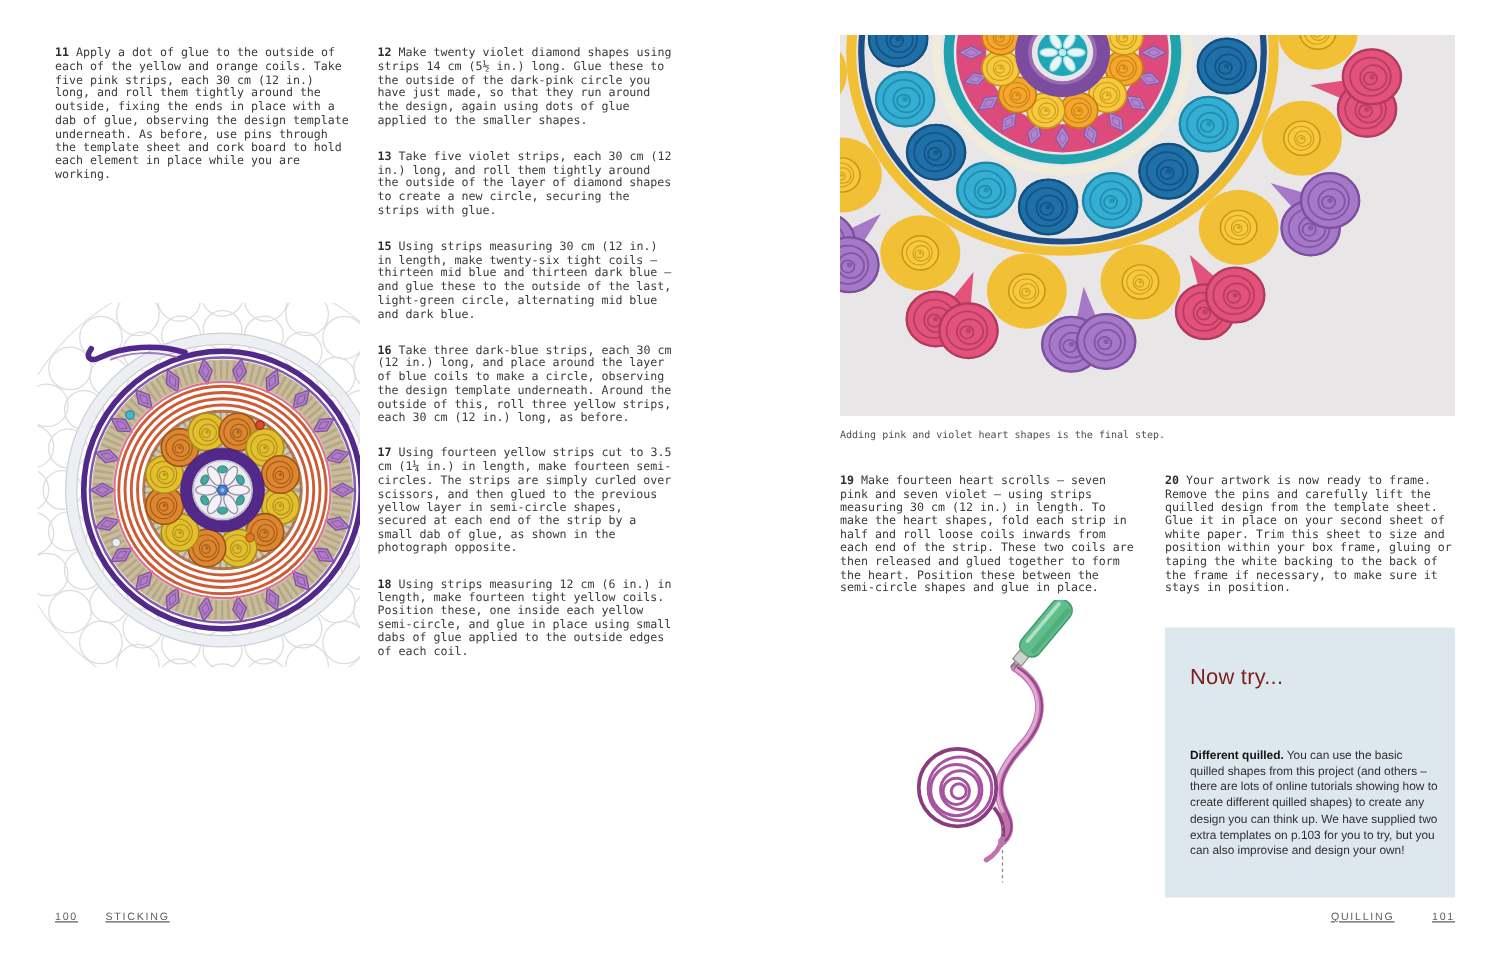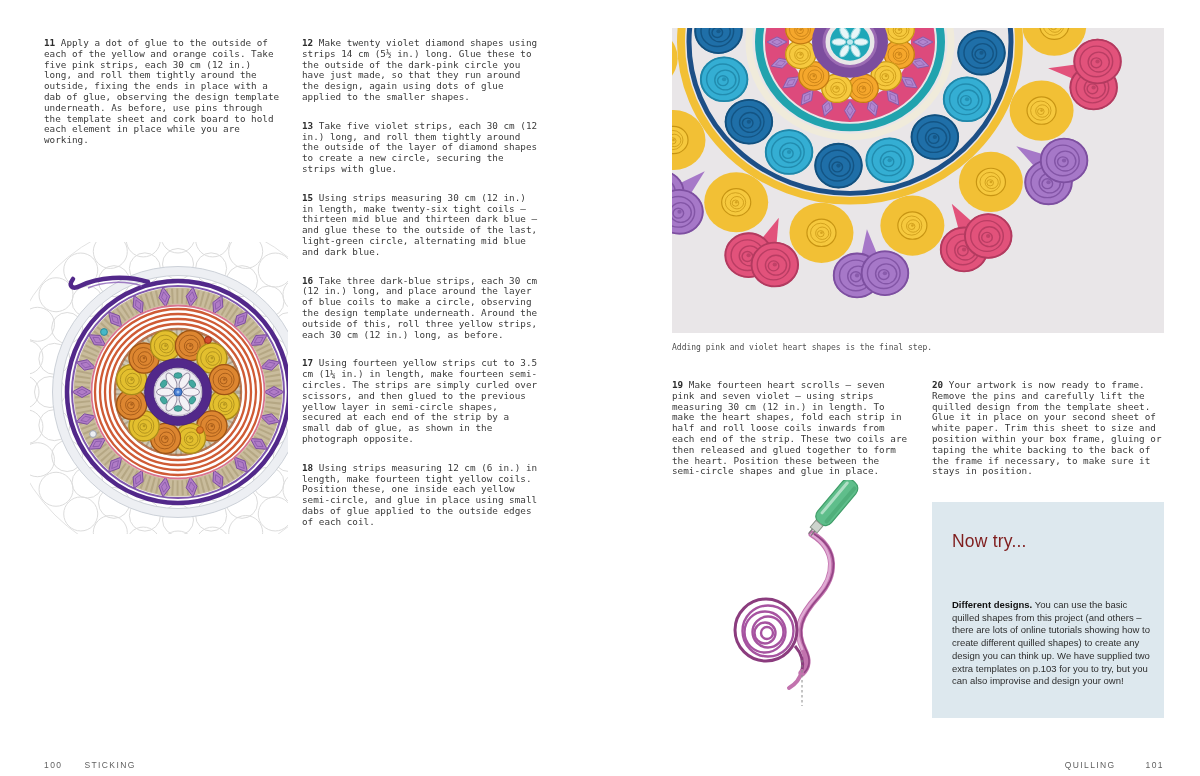--- a/index.html
+++ b/index.html
@@ -18,21 +18,21 @@
   .tool-illus{position:absolute;left:690px;top:480px;width:190px;height:235px;}
   .template-illus svg,.photo svg,.tool-illus svg{display:block;width:100%;height:100%;}
   .caption{position:absolute;left:672px;top:343px;width:492px;margin:0;
            font:8px/10px "DejaVu Sans Mono",monospace;color:#4e4e4e;}
   .nowtry{position:absolute;left:932px;top:502px;width:232px;height:216px;background:var(--box-bg,#dde8ee);}
   .nowtry h2{position:absolute;left:20px;top:28px;margin:0;font:400 17.5px/22px "Liberation Sans",sans-serif;
              color:#7f1d1d;letter-spacing:.2px;}
   .nowtry p{position:absolute;left:20px;top:97px;width:200px;margin:0;
             font:9.5px/12.7px "Liberation Sans",sans-serif;color:#2e2e2e;}
   .nowtry p b{font-weight:bold;color:#101010;}
-  .footer{position:absolute;top:760px;font:8.5px "Liberation Sans",sans-serif;color:#5f5f5f;letter-spacing:1.4px;}
+  .footer{position:absolute;top:728px;font:8.5px "Liberation Sans",sans-serif;color:#5f5f5f;letter-spacing:1.4px;text-decoration:underline;}
   .footer-left{left:44px;}
   .footer-right{right:36px;}
   .footer .gapL{display:inline-block;width:22px;}
   .footer .gapR{display:inline-block;width:30px;}
 </style>
 </head>
 <body>
 
 <div class="spread">
 
@@ -806,21 +806,21 @@
         </g>
       </svg>
   </figure>
 
   <section class="col col4">
     <p class="step"><b>20</b> <span>Your artwork is now ready to frame. Remove the pins and carefully lift the quilled design from the template sheet. Glue it in place on your second sheet of white paper. Trim this sheet to size and position within your box frame, gluing or taping the white backing to the back of the frame if necessary, to make sure it stays in position.</span></p>
   </section>
 
   <aside class="nowtry">
     <h2>Now try...</h2>
-    <p><b>Different designs.</b> <span>You can use the basic quilled shapes from this project (and others – there are lots of online tutorials showing how to create different quilled shapes) to create any design you can think up. We have supplied two extra templates on p.103 for you to try, but you can also improvise and design your own!</span></p>
+    <p><b>Different quilled.</b> <span>You can use the basic quilled shapes from this project (and others – there are lots of online tutorials showing how to create different quilled shapes) to create any design you can think up. We have supplied two extra templates on p.103 for you to try, but you can also improvise and design your own!</span></p>
   </aside>
 
   <div class="footer footer-left">
     <span>100</span><span class="gapL"></span><span>STICKING</span>
   </div>
   <div class="footer footer-right">
     <span>QUILLING</span><span class="gapR"></span><span>101</span>
   </div>
 
 </div>

